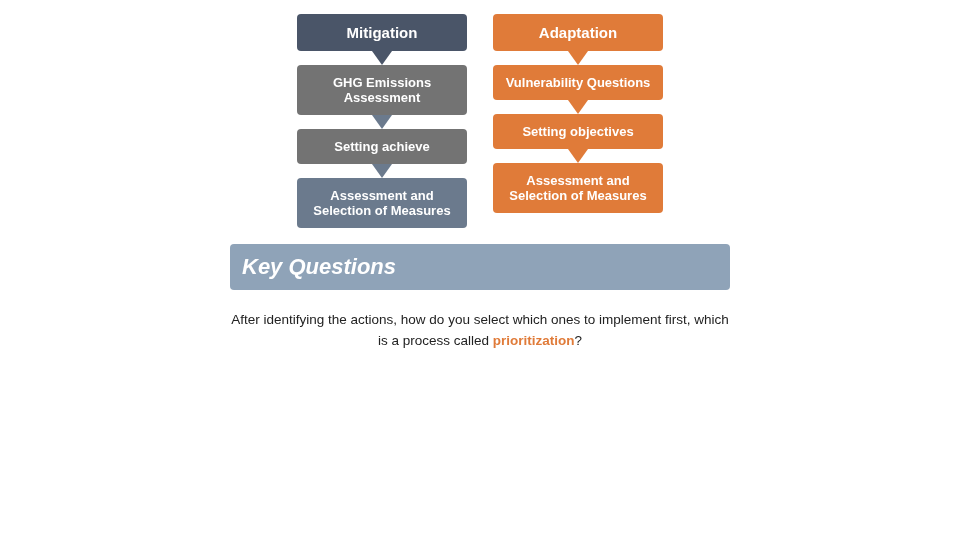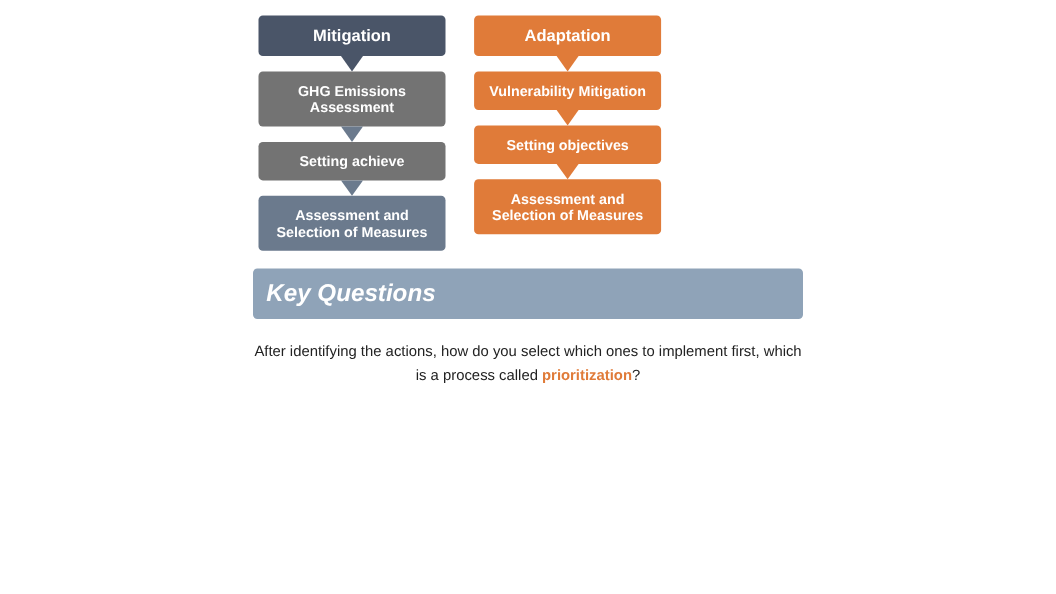--- a/index.html
+++ b/index.html
@@ -17,20 +17,21 @@
 
     .main-container {
       width: 500px;
       margin-top: 14px;
     }
 
     
     .flow-section {
       display: flex;
       gap: 16px;
+      justify-content: center;
       margin-bottom: 16px;
     }
 
     .column {
       display: flex;
       flex-direction: column;
       align-items: center;
       width: 180px;
       gap: 0;
     }
@@ -155,21 +156,21 @@
       <div class="step-box mitigation-step">GHG Emissions Assessment</div>
       <div class="arrow-down mit-step"></div>
       <div class="step-box mitigation-step">Setting achieve</div>
       <div class="arrow-down mit-step"></div>
       <div class="step-box mitigation-final">Assessment and Selection of Measures</div>
     </div>
 
     <div class="column">
       <div class="header-box adaptation">Adaptation</div>
       <div class="arrow-down adaptation-arrow"></div>
-      <div class="step-box adaptation-step">Vulnerability Mitigation</div>
+      <div class="step-box adaptation-step">Vulnerability Questions</div>
       <div class="arrow-down adp-step"></div>
       <div class="step-box adaptation-step">Setting objectives</div>
       <div class="arrow-down adp-step"></div>
       <div class="step-box adaptation-final">Assessment and Selection of Measures</div>
     </div>
 
   </div>
 
   <div class="key-questions-box">
     <span>Key Questions</span>

